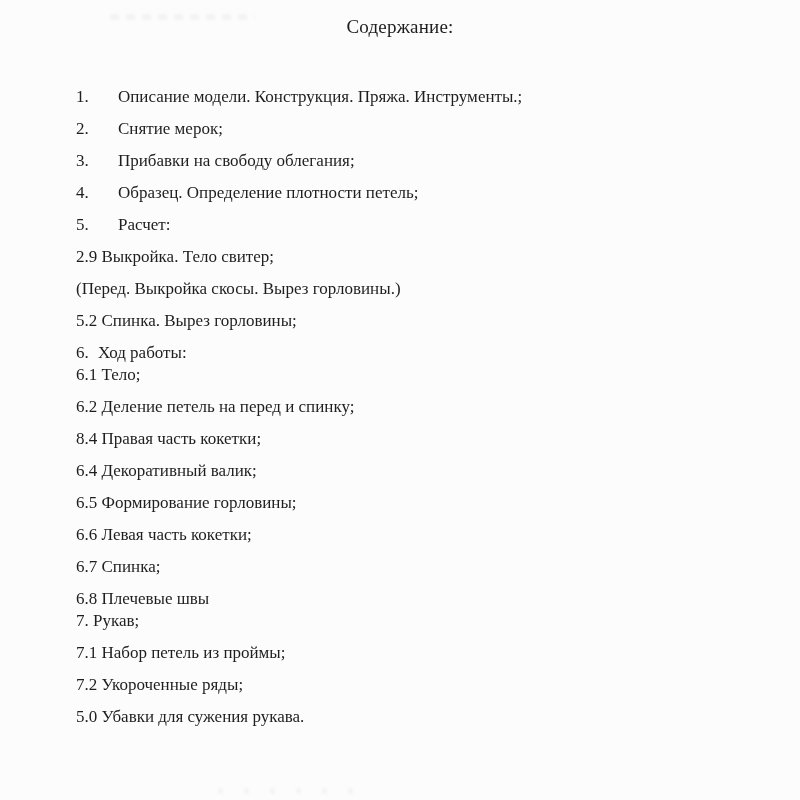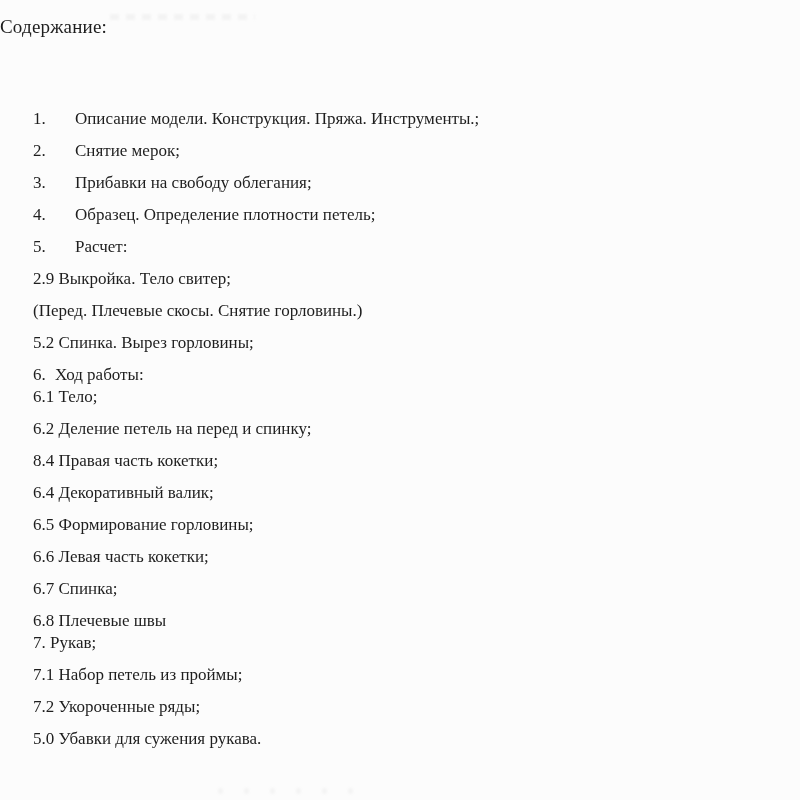--- a/index.html
+++ b/index.html
@@ -18,24 +18,26 @@
   .page {
     position: relative;
     width: 800px;
     height: 800px;
   }
   .title {
     margin: 14px 0 0 0;
     font-size: 19px;
     line-height: 26px;
     font-weight: normal;
+    text-align: center;
     letter-spacing: 0.2px;
   }
   .toc {
-    margin-top: 68px;
+    margin-top: 46px;
+    padding-left: 43px;
   }
   .row {
     margin: 0 0 10px 33px;
     font-size: 17px;
     line-height: 22px;
     white-space: nowrap;
   }
   .row.tight {
     margin-bottom: 0;
   }
@@ -105,21 +107,21 @@
 
     <div class="row hang">
       <span class="num">5.</span><span class="txt">Расчет:</span>
     </div>
 
     <div class="row">
       <span class="txt">2.9 Выкройка. Тело свитер;</span>
     </div>
 
     <div class="row">
-      <span class="txt">(Перед. Плечевые скосы. Снятие горловины.)</span>
+      <span class="txt">(Перед. Выкройка скосы. Вырез горловины.)</span>
     </div>
 
     <div class="row">
       <span class="txt">5.2 Спинка. Вырез горловины;</span>
     </div>
 
     <div class="row hang6 tight">
       <span class="num">6.</span><span class="txt">Ход работы:</span>
     </div>
 

